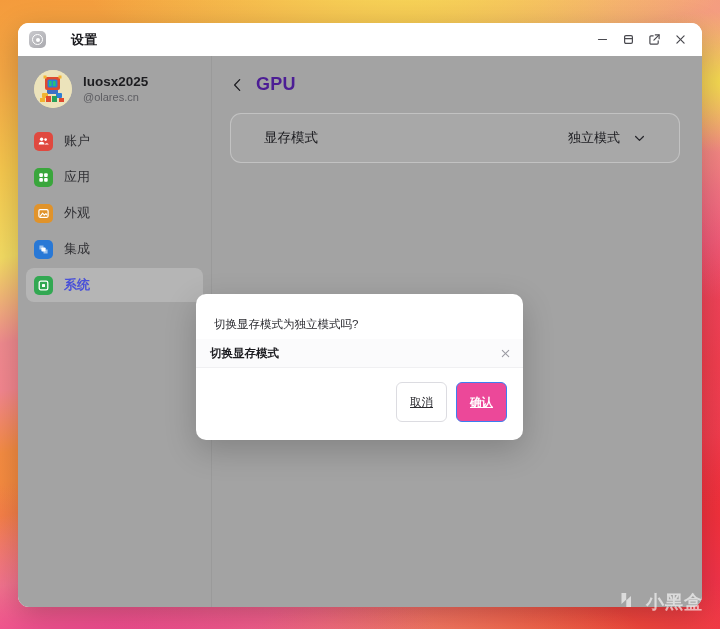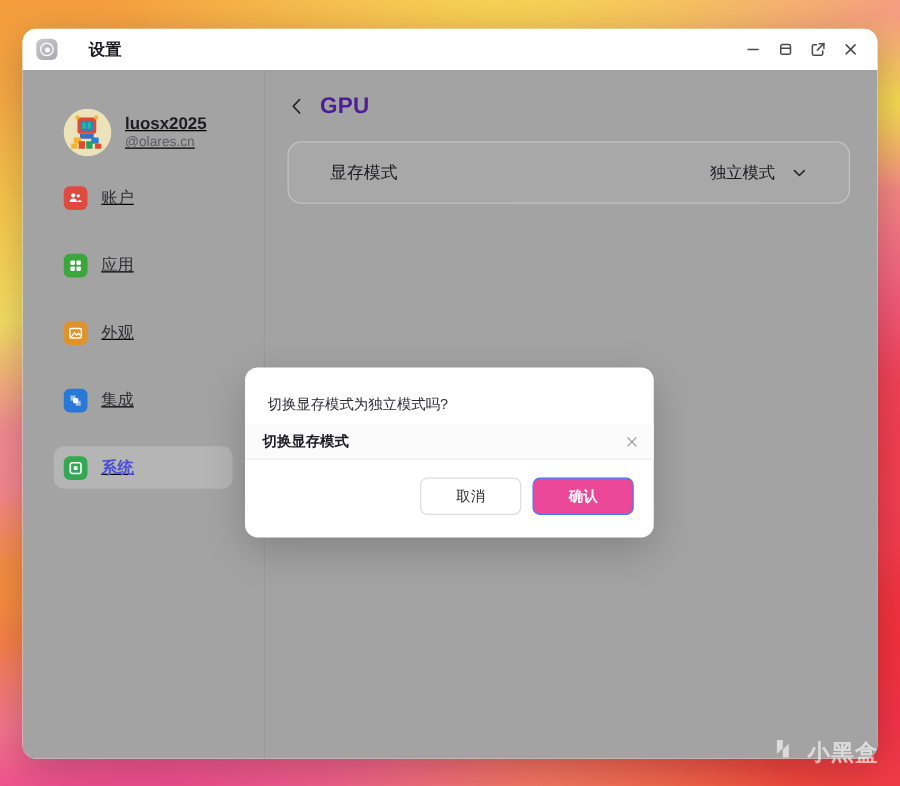--- a/index.html
+++ b/index.html
@@ -144,24 +144,23 @@
     min-height: 0;
     position: relative;
     background: #a3a3a3;
   }
 
   
   #sidebar {
     width: 194px;
     flex: 0 0 194px;
     border-right: 1px solid #9a9a9a;
-    padding: 17px;
+    padding: 0;
     box-sizing: border-box;
     position: relative;
-    text-decoration: underline;
   }
   #profile {
     display: flex;
     align-items: center;
     gap: 11px;
     padding: 14px 0 16px 16px;
   }
   #avatar {
     width: 38px;
     height: 38px;
@@ -184,21 +183,21 @@
     line-height: 1.15;
   }
   #profile-handle {
     font-size: 11px;
     color: #5d5d62;
     line-height: 1.15;
   }
   .nav {
     display: flex;
     flex-direction: column;
-    gap: 20px;
+    gap: 2px;
     padding: 0 8px;
   }
   .nav-item {
     display: flex;
     align-items: center;
     gap: 11px;
     height: 34px;
     padding: 0 8px;
     border-radius: 8px;
     cursor: default;
@@ -335,31 +334,32 @@
     color: #2a2a2f;
     line-height: 1.5;
   }
   #dialog-footer {
     display: flex;
     justify-content: flex-end;
     gap: 9px;
     padding: 14px 16px 18px 16px;
   }
   .dlg-btn {
-    height: 30px;
+    height: 40px;
     min-width: 45px;
-    padding: 0 28px;
+    padding: 0 13px;
     border-radius: 6px;
     font-size: 11.5px;
     display: flex;
     align-items: center;
     justify-content: center;
     cursor: default;
     box-sizing: border-box;
     font-family: inherit;
+    text-decoration: underline;
   }
   .dlg-btn.secondary {
     background: #ffffff;
     border: 1px solid #dcdce1;
     color: #2a2a2f;
   }
   .dlg-btn.primary {
     background: #ec4899;
     border: 1px solid #3b7ef2;
     color: #ffffff;

